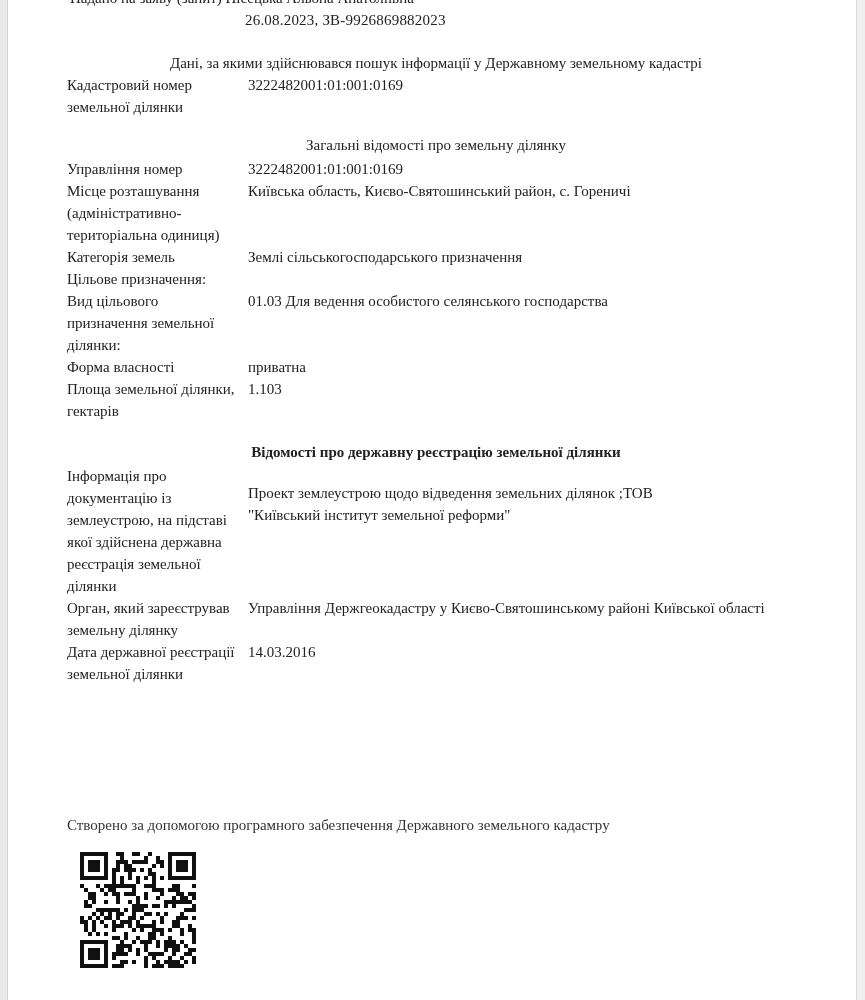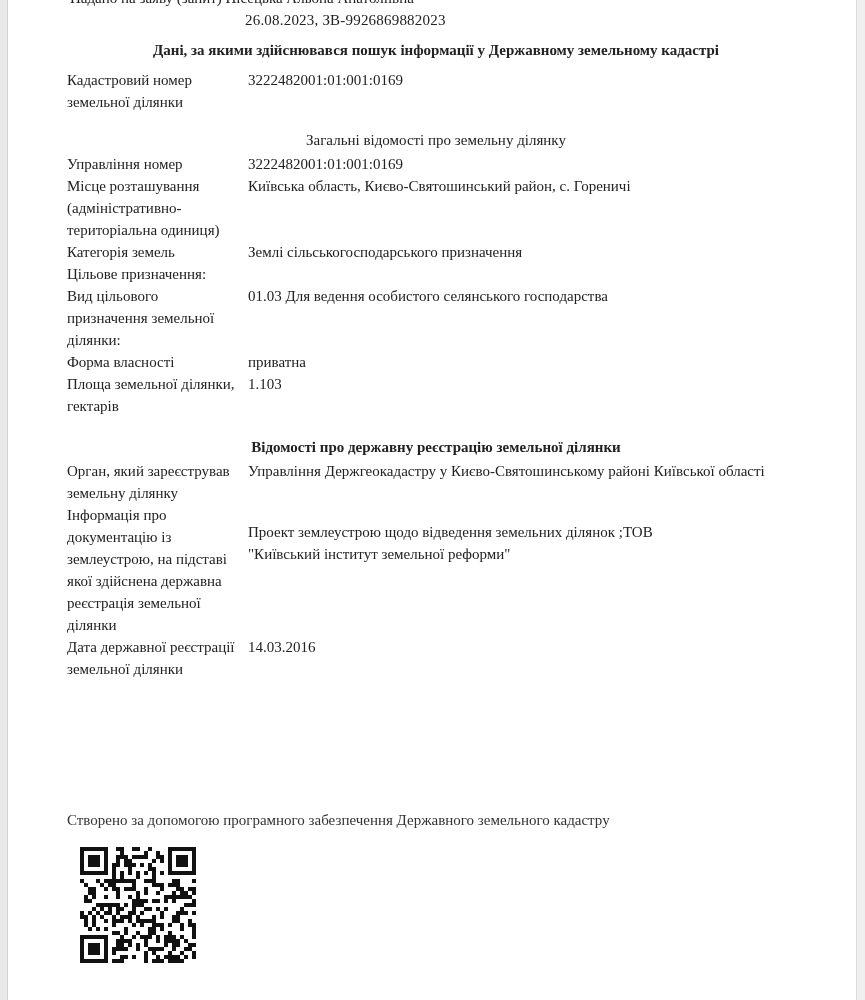--- a/index.html
+++ b/index.html
@@ -32,34 +32,34 @@
     display: block; margin-top: -13px; padding-left: 3px;
     white-space: nowrap;
   }
   .date-line {
     padding-left: 178px;
     letter-spacing: 0.2px;
   }
   .section-heading {
     text-align: center;
   }
-  .h1 { margin-top: 8px; font-weight: bold; }
+  .h1 { margin-top: 21px; }
   .h2 { margin-top: 16px; }
   .h3 { margin-top: 19px; font-weight: bold; }
   .rows { margin-top: 0; }
   .row {
     display: grid;
     grid-template-columns: 181px 1fr;
     align-items: start;
   }
   .row .label { padding-right: 8px; }
   .row .value { }
   .value-narrow { max-width: 475px; }
   .value-offset { padding-top: 17px; }
-  .sec1 { margin-top: 8px; }
+  .sec1 { margin-top: 0; }
   .sec2-rows { margin-top: 2px; }
   .sec3-rows { margin-top: 2px; }
   .footer-note {
     margin-top: 133px;
     font-size: 15px; line-height: 14px;
     padding-left: 0px;
     color: #333;
   }
   .qr-wrap {
     margin-top: 20px;
@@ -117,26 +117,26 @@
     </div>
     <div class="row">
       <div class="label">Площа земельної ділянки, гектарів</div>
       <div class="value">1.103</div>
     </div>
   </div>
 
   <div class="section-heading h3">Відомості про державну реєстрацію земельної ділянки</div>
   <div class="rows sec3-rows">
     <div class="row">
+      <div class="label">Інформація про документацію із землеустрою, на підставі якої здійснена державна реєстрація земельної ділянки</div>
+      <div class="value value-narrow value-offset">Проект землеустрою щодо відведення земельних ділянок ;ТОВ "Київський інститут земельної реформи"</div>
+    </div>
+    <div class="row">
       <div class="label">Орган, який зареєстрував земельну ділянку</div>
       <div class="value">Управління Держгеокадастру у Києво-Святошинському районі Київської області</div>
-    </div>
-    <div class="row">
-      <div class="label">Інформація про документацію із землеустрою, на підставі якої здійснена державна реєстрація земельної ділянки</div>
-      <div class="value value-narrow value-offset">Проект землеустрою щодо відведення земельних ділянок ;ТОВ "Київський інститут земельної реформи"</div>
     </div>
     <div class="row">
       <div class="label">Дата державної реєстрації земельної ділянки</div>
       <div class="value">14.03.2016</div>
     </div>
   </div>
 
   <div class="footer-note">Створено за допомогою програмного забезпечення Державного земельного кадастру</div>
 
   <div class="qr-wrap">

